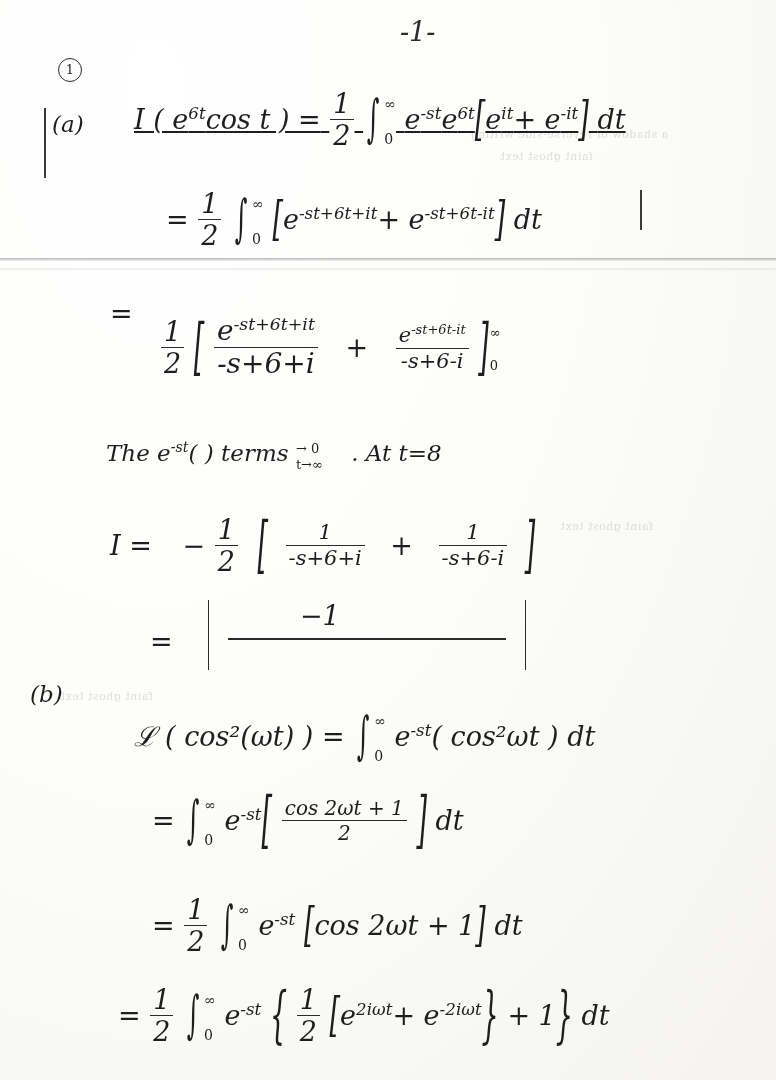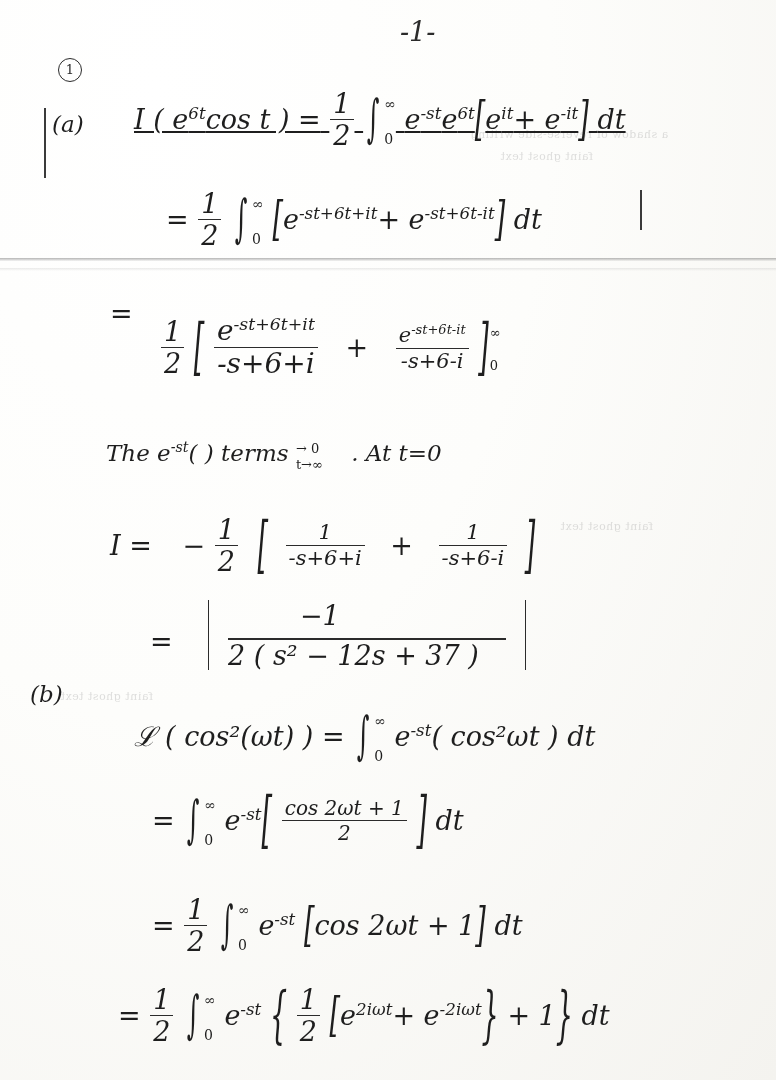--- a/index.html
+++ b/index.html
@@ -201,21 +201,21 @@
     </span>
     <span class="tall2">]</span><span class="lim" style="font-size:13px;"><span class="up">∞</span><span class="lo">0</span></span>
   </div>
 
   <div class="hw med dark" style="left:106px; top:400px;margin-top:40px;">
     <span>The  e</span><sup>-st</sup><span>(    )   terms</span>
     <span style="display:inline-block; position:relative; width:48px; height:1px;">
       <span style="position:absolute; left:0; top:-18px; font-size:13px; font-style:normal;">→ 0</span>
       <span style="position:absolute; left:0; top:-2px; font-size:13px; font-style:normal;">t→∞</span>
     </span>
-    <span>.  At  t=0</span>
+    <span>.  At  t=8</span>
   </div>
 
 
   <div class="hw big dark" style="left:110px; top:518px;">
     <span>I =</span>
     <span style="margin-left:22px;">−</span>
     <span class="frac">
       <span class="num">1</span>
       <span class="bar"></span>
       <span class="den">2</span>
@@ -232,21 +232,20 @@
       <span class="bar"></span>
       <span class="den">-s+6-i</span>
     </span>
     <span class="tall2" style="margin-left:8px;">]</span>
   </div>
 
   <div class="hw big dark" style="left:150px; top:628px;">=</div>
   <div class="boxed" style="left:208px; top:600px; width:316px; height:70px;"></div>
   <div class="hw big dark" style="left:300px; top:602px;">−1</div>
   <div class="underline" style="left:228px; top:638px; width:278px;"></div>
-  <div class="hw big dark" style="left:228px; top:642px;">2 ( s² − 12s + 37 )</div>
 
   <div class="hw med dark" style="left:30px; top:682px;">(b)</div>
 
   <div class="hw big dark" style="left:134px; top:722px;">
     <span>ℒ ( cos²(ωt) ) =</span>
     <span class="intg">∫</span><span class="lim"><span class="up">∞</span><span class="lo">0</span></span>
     <span>e</span><sup>-st</sup><span>( cos²ωt ) dt</span>
   </div>
 
   <div class="hw big dark" style="left:152px; top:800px;">

